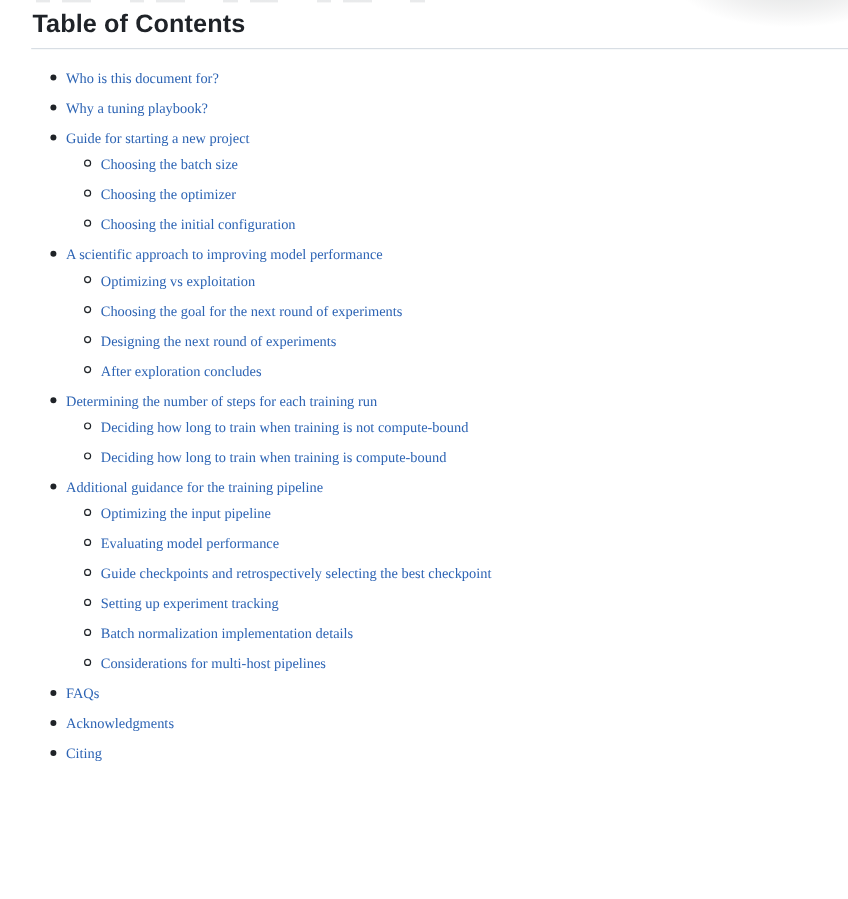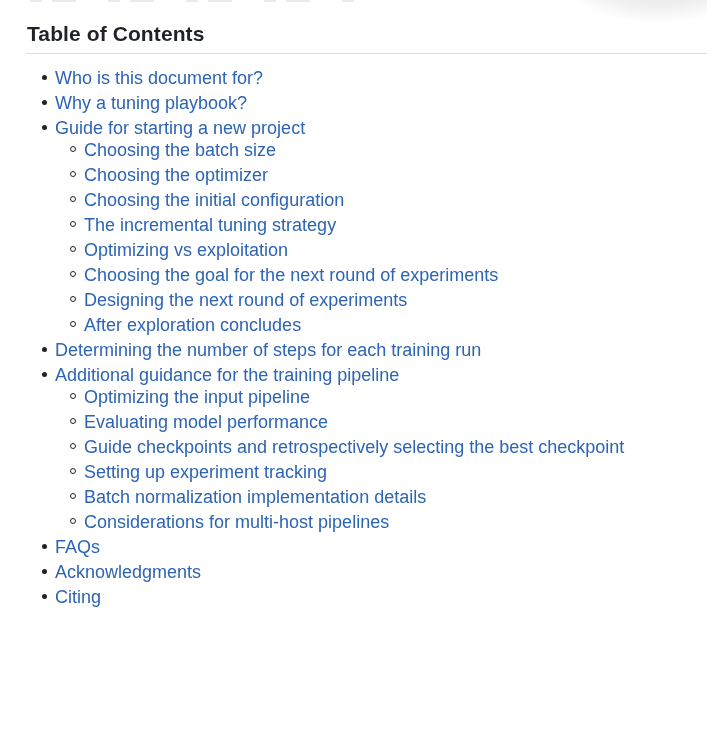--- a/index.html
+++ b/index.html
@@ -41,21 +41,21 @@
       rgba(60, 64, 67, 0.16) 0%,
       rgba(60, 64, 67, 0.07) 45%,
       rgba(60, 64, 67, 0.0) 72%);
   }
 
   .page {
     padding-left: 26px;
   }
 
   .page-title {
-    margin: 19px 0 0 1px;
+    margin: 6px 0 0 1px;
     font-size: 21px;
     line-height: 30px;
     font-weight: bold;
     color: var(--heading-color, #1f2328);
     letter-spacing: 0.1px;
   }
 
   .heading-divider {
     height: 1px;
     margin-top: 4px;
@@ -70,24 +70,25 @@
     list-style: none;
     margin: 0;
     padding: 0 0 0 29px;
   }
   ul.toc-list ul.toc-list {
     margin-top: 8px;
   }
 
   li.toc-item {
     position: relative;
-    font-size: 18px;
+    font-size: 12px;
     line-height: 14px;
     margin: 0 0 11px 0;
     white-space: nowrap;
+    font-family: Liberation Serif, serif;
   }
   li.toc-item:last-child {
     margin-bottom: 0;
   }
 
   li.level-1 > a::before {
     content: "";
     position: absolute;
     left: -13px;
     top: 4px;
@@ -125,28 +126,30 @@
   <div class="heading-divider"></div>
   <nav class="toc-root">
       <ul class="toc-list level-1">
         <li class="toc-item level-1"><a class="toc-link" href="#">Who is this document for?</a></li>
         <li class="toc-item level-1"><a class="toc-link" href="#">Why a tuning playbook?</a></li>
         <li class="toc-item level-1"><a class="toc-link" href="#">Guide for starting a new project</a><ul class="toc-list level-2">
             <li class="toc-item level-2"><a class="toc-link" href="#">Choosing the batch size</a></li>
             <li class="toc-item level-2"><a class="toc-link" href="#">Choosing the optimizer</a></li>
             <li class="toc-item level-2"><a class="toc-link" href="#">Choosing the initial configuration</a></li>
           </ul></li>
-        <li class="toc-item level-1"><ul class="toc-list level-2">
-            <li class="toc-item level-2"><a class="toc-link" href="#">The incremental tuning strategy</a></li>
+        <li class="toc-item level-1"><a class="toc-link" href="#">A scientific approach to improving model performance</a><ul class="toc-list level-2">
             <li class="toc-item level-2"><a class="toc-link" href="#">Optimizing vs exploitation</a></li>
             <li class="toc-item level-2"><a class="toc-link" href="#">Choosing the goal for the next round of experiments</a></li>
             <li class="toc-item level-2"><a class="toc-link" href="#">Designing the next round of experiments</a></li>
             <li class="toc-item level-2"><a class="toc-link" href="#">After exploration concludes</a></li>
           </ul></li>
-        <li class="toc-item level-1"><a class="toc-link" href="#">Determining the number of steps for each training run</a></li>
+        <li class="toc-item level-1"><a class="toc-link" href="#">Determining the number of steps for each training run</a><ul class="toc-list level-2">
+            <li class="toc-item level-2"><a class="toc-link" href="#">Deciding how long to train when training is not compute-bound</a></li>
+            <li class="toc-item level-2"><a class="toc-link" href="#">Deciding how long to train when training is compute-bound</a></li>
+          </ul></li>
         <li class="toc-item level-1"><a class="toc-link" href="#">Additional guidance for the training pipeline</a><ul class="toc-list level-2">
             <li class="toc-item level-2"><a class="toc-link" href="#">Optimizing the input pipeline</a></li>
             <li class="toc-item level-2"><a class="toc-link" href="#">Evaluating model performance</a></li>
             <li class="toc-item level-2"><a class="toc-link" href="#">Guide checkpoints and retrospectively selecting the best checkpoint</a></li>
             <li class="toc-item level-2"><a class="toc-link" href="#">Setting up experiment tracking</a></li>
             <li class="toc-item level-2"><a class="toc-link" href="#">Batch normalization implementation details</a></li>
             <li class="toc-item level-2"><a class="toc-link" href="#">Considerations for multi-host pipelines</a></li>
           </ul></li>
         <li class="toc-item level-1"><a class="toc-link" href="#">FAQs</a></li>
         <li class="toc-item level-1"><a class="toc-link" href="#">Acknowledgments</a></li>

